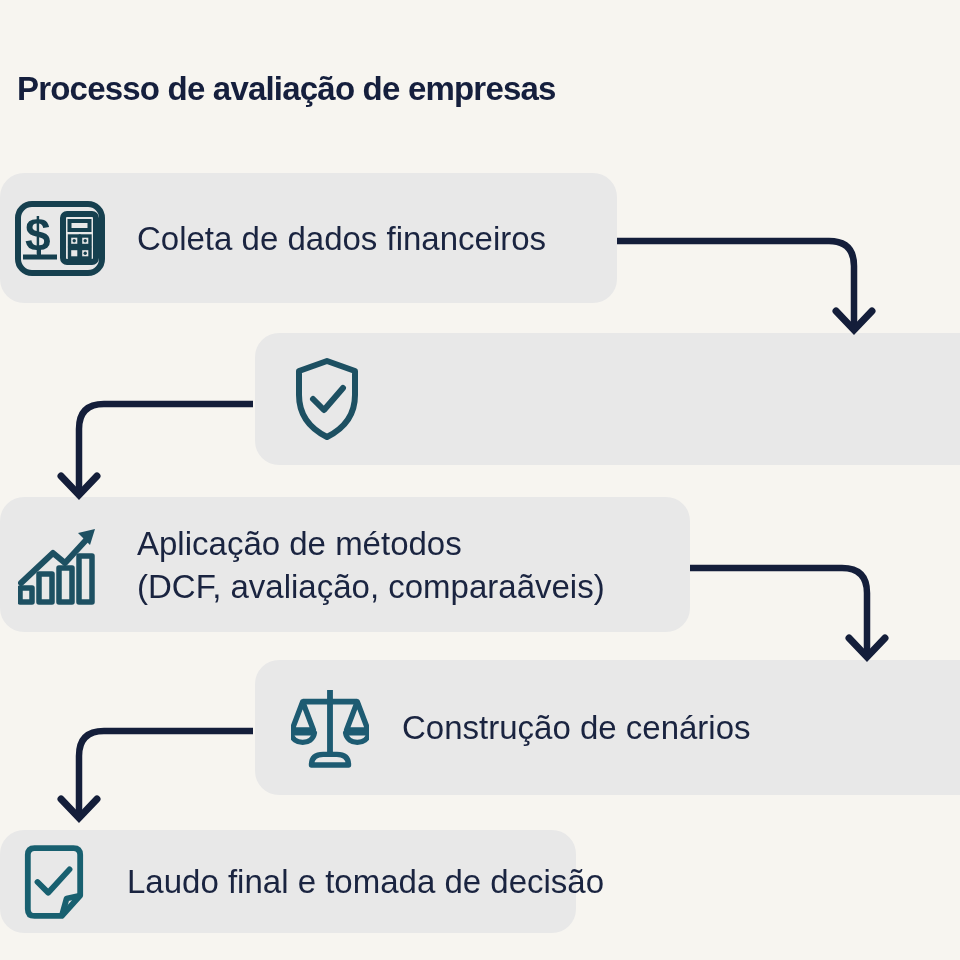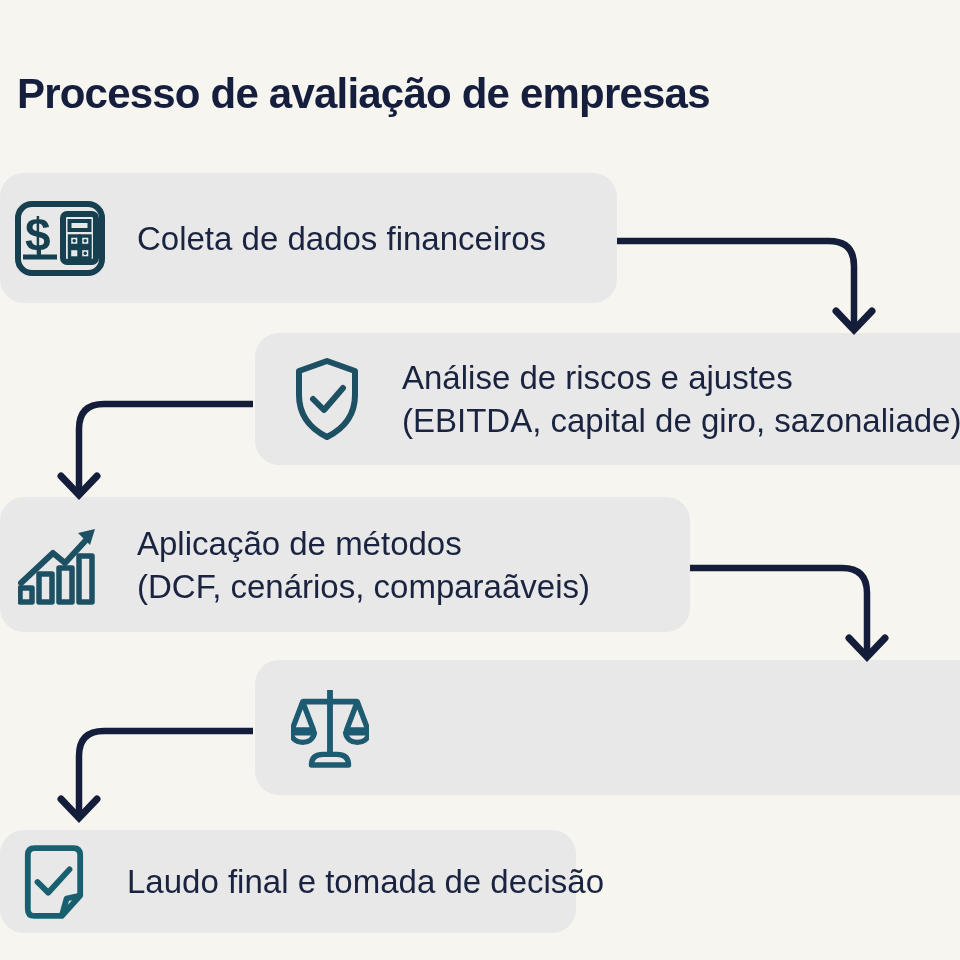--- a/index.html
+++ b/index.html
@@ -4,21 +4,21 @@
 <style>
   html, body { margin:0; padding:0; }
   body {
     width:960px; height:960px; position:relative; overflow:hidden;
     background:#f7f5f0;
     font-family:"Liberation Sans", sans-serif;
     color:#1a2340;
   }
   .page-title {
     position:absolute; left:17px; top:70px;
-    font-size:42px; font-weight:700; letter-spacing:-0.8px;
+    font-size:33px; font-weight:700; letter-spacing:-0.8px;
     color:#151f3d; white-space:nowrap;
   }
   .card {
     position:absolute; background:#e8e8e8; border-radius:24px;
     display:flex; align-items:center;
   }
   .card .icon-wrap { flex:0 0 auto; display:flex; align-items:center; }
   .card .txt {
     display:flex; flex-direction:column; justify-content:center;
     font-size:33px; line-height:43px; color:#1a2440; white-space:nowrap;
@@ -64,56 +64,53 @@
   </div>
 </div>
 
 <div class="card card-2">
   <span class="icon-wrap">
     <svg width="70" height="84" viewBox="0 0 70 84" fill="none" stroke="#1d5062" stroke-width="6" stroke-linejoin="round">
       <path d="M35 4 L63 14 V38 C63 60 51 72 35 80 C19 72 7 60 7 38 V14 Z"></path>
       <path d="M21 42 L32 53 L51 31" stroke-linecap="round"></path>
     </svg>
   </span>
-  <div class="txt">
-    <span>Análise de riscos e ajustes</span>
-    <span>(EBITDA, capital de giro, sazonaliade)</span>
-  </div>
 </div>
 
 <div class="card card-3">
   <span class="icon-wrap">
     <svg width="80" height="80" viewBox="0 0 80 80" fill="none" stroke="#1d5062" stroke-width="5.5" stroke-linejoin="round">
       <rect x="2" y="63" width="12" height="14"></rect>
       <rect x="21" y="49" width="13" height="28"></rect>
       <rect x="41" y="43" width="13" height="34"></rect>
       <rect x="61" y="31" width="13" height="46"></rect>
       <path d="M3 58 L35 28 L47 38 L69 14" stroke-width="6" stroke-linecap="round"></path>
       <path d="M77 4 L60 8 L72 20 Z" fill="#1d5062" stroke="none"></path>
     </svg>
   </span>
   <div class="txt">
     <span>Aplicação de métodos</span>
-    <span>(DCF, cenários, comparaãveis)</span>
+    <span>(DCF, avaliação, comparaãveis)</span>
   </div>
 </div>
 
 <div class="card card-4">
   <span class="icon-wrap">
     <svg width="78" height="84" viewBox="0 0 80 86" fill="none" stroke="#1d5b72" stroke-width="6" stroke-linejoin="round">
       <path d="M40 4 V72"></path>
       <path d="M12 16 H68"></path>
       <path d="M12 16 L1 45 H23 Z" stroke-width="5.5"></path>
       <path d="M0 48 C2 61 22 61 24 48 Z" stroke-width="5.5"></path>
       <path d="M68 16 L57 45 H79 Z" stroke-width="5.5"></path>
       <path d="M56 48 C58 61 78 61 80 48 Z" stroke-width="5.5"></path>
       <path d="M21 81 Q21 70 33 70 H47 Q59 70 59 81 Z" stroke-width="5.5"></path>
     </svg>
   </span>
   <div class="txt">
+    <span>Construção de cenários</span>
   </div>
 </div>
 
 <div class="card card-5">
   <span class="icon-wrap">
     <svg width="64" height="76" viewBox="0 0 66 78" fill="none" stroke="#186070" stroke-width="6" stroke-linejoin="round">
       <path d="M13 4 H53 Q60 4 60 11 V53 L41 74 H13 Q6 74 6 67 V11 Q6 4 13 4 Z"></path>
       <path d="M60 53 L46 56 L41 74"></path>
       <path d="M16 39 L27 50 L49 26" stroke-linecap="round"></path>
     </svg>

